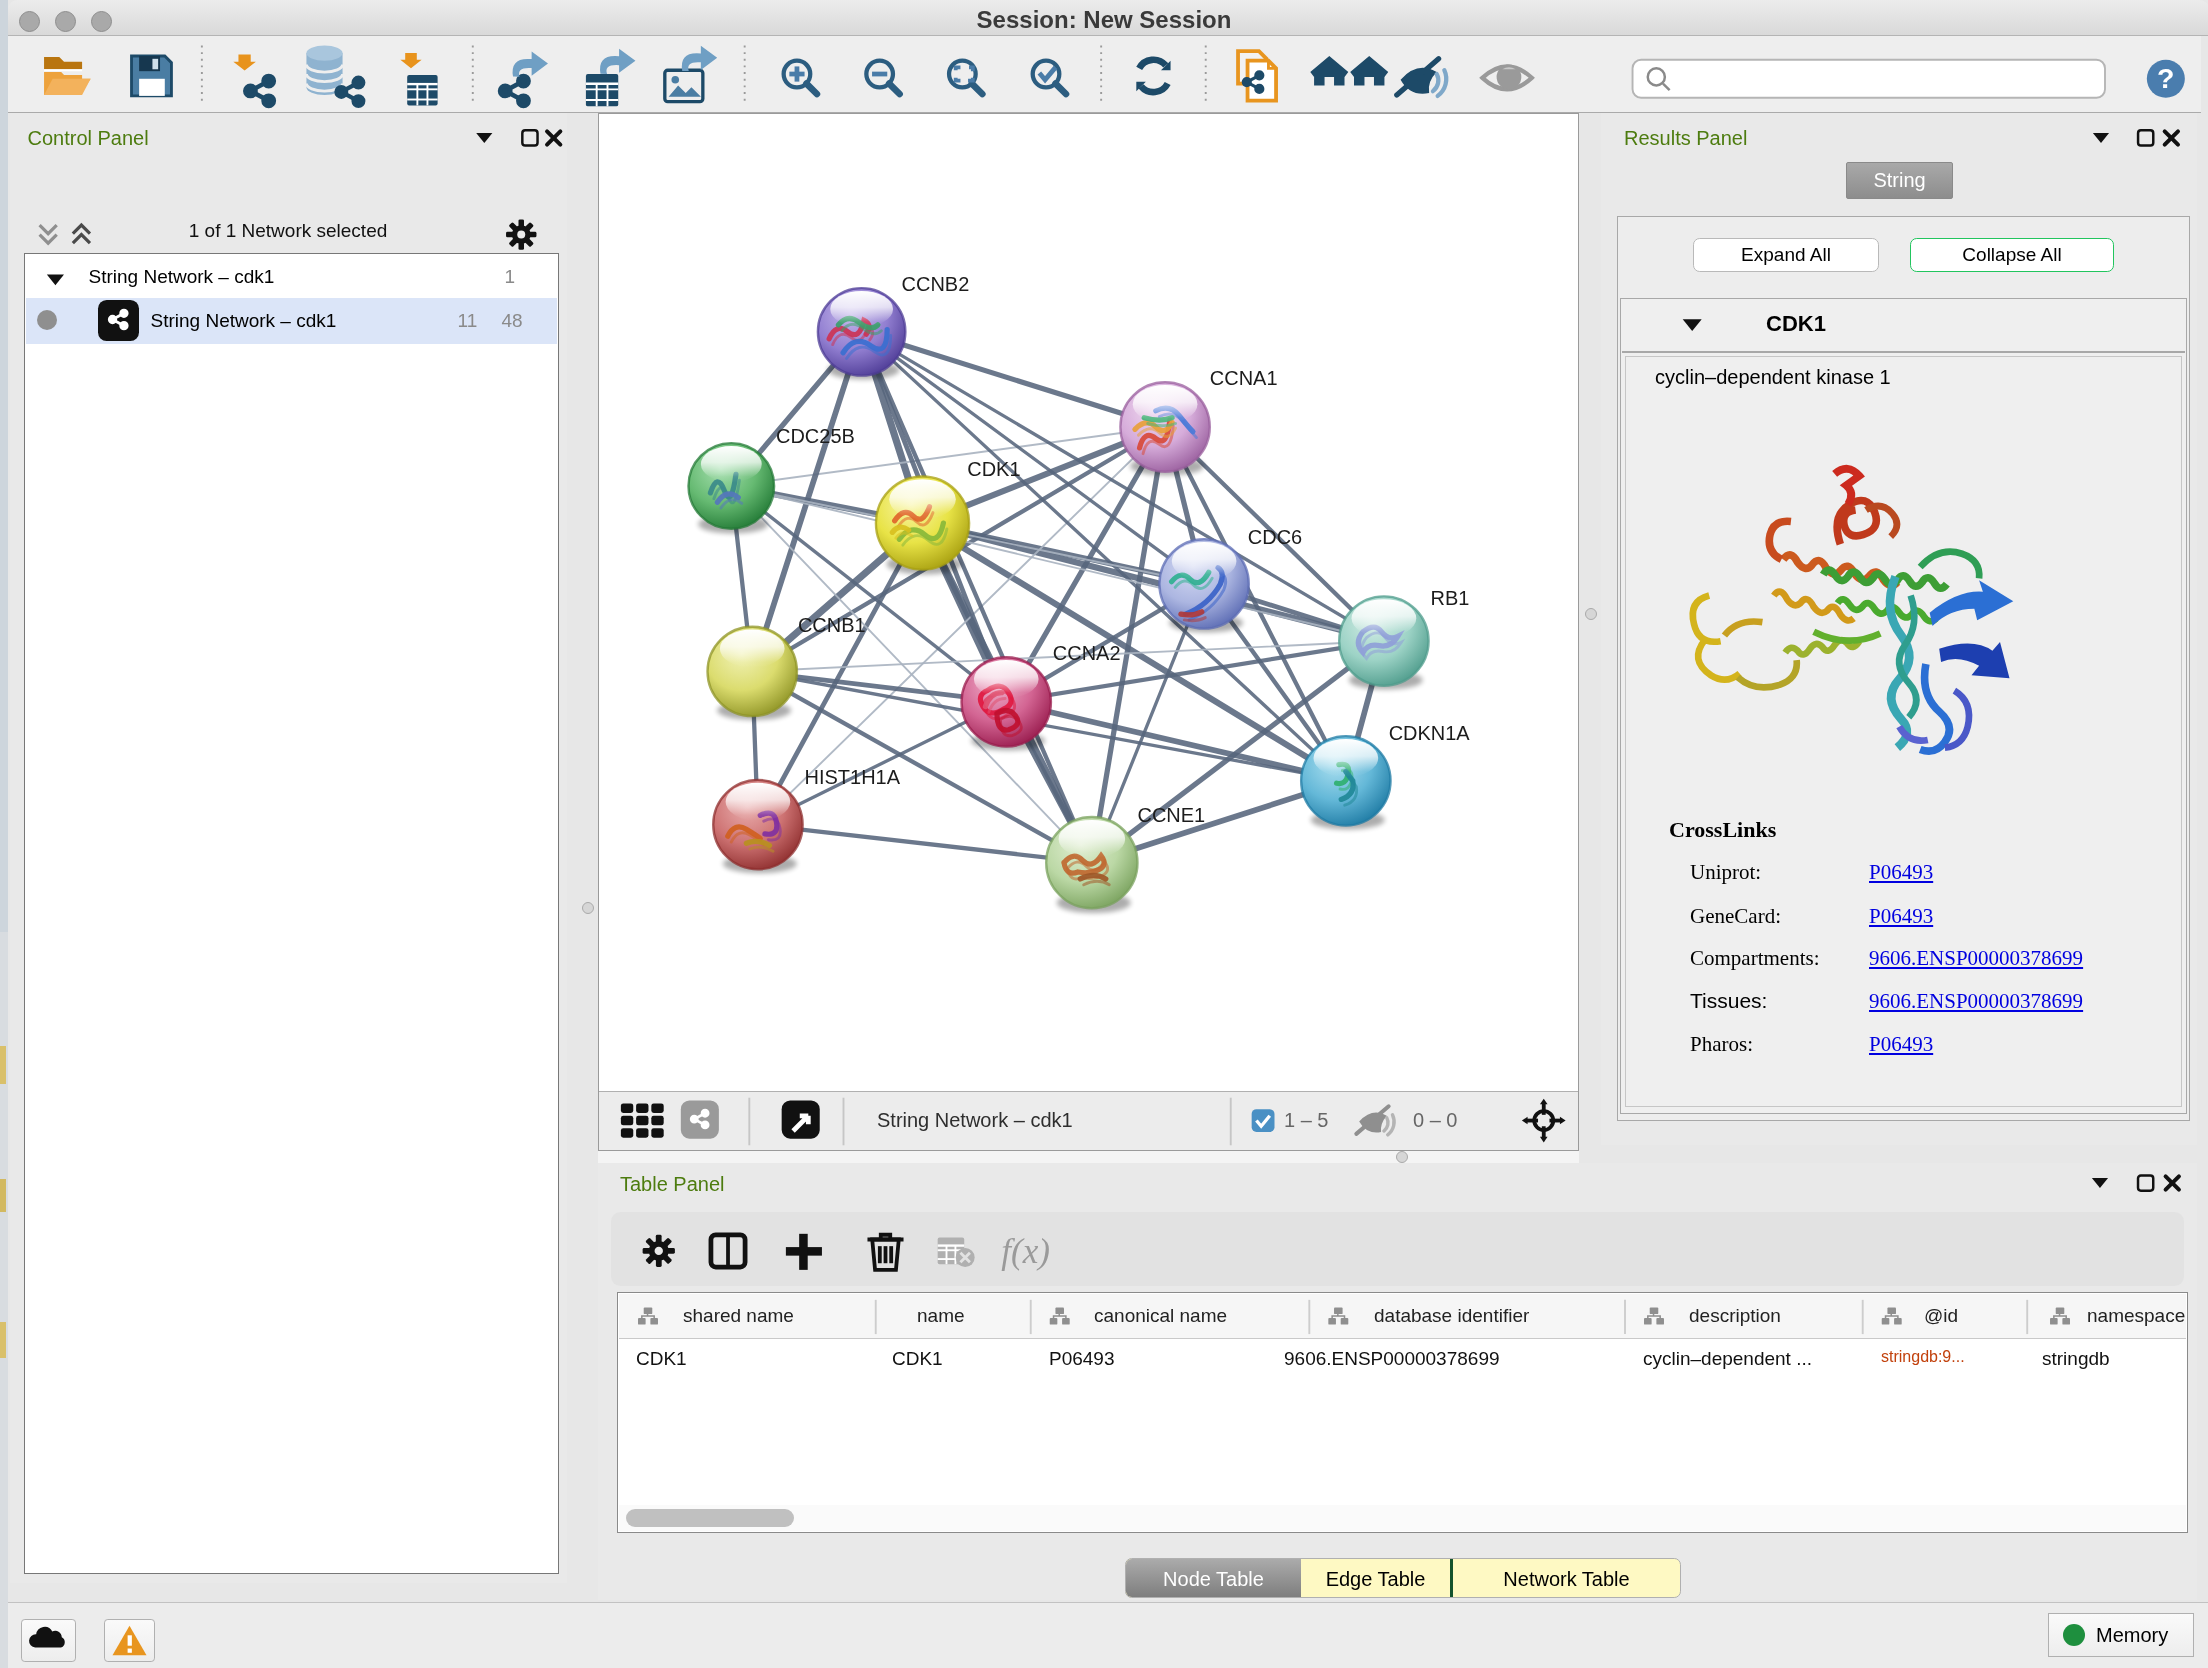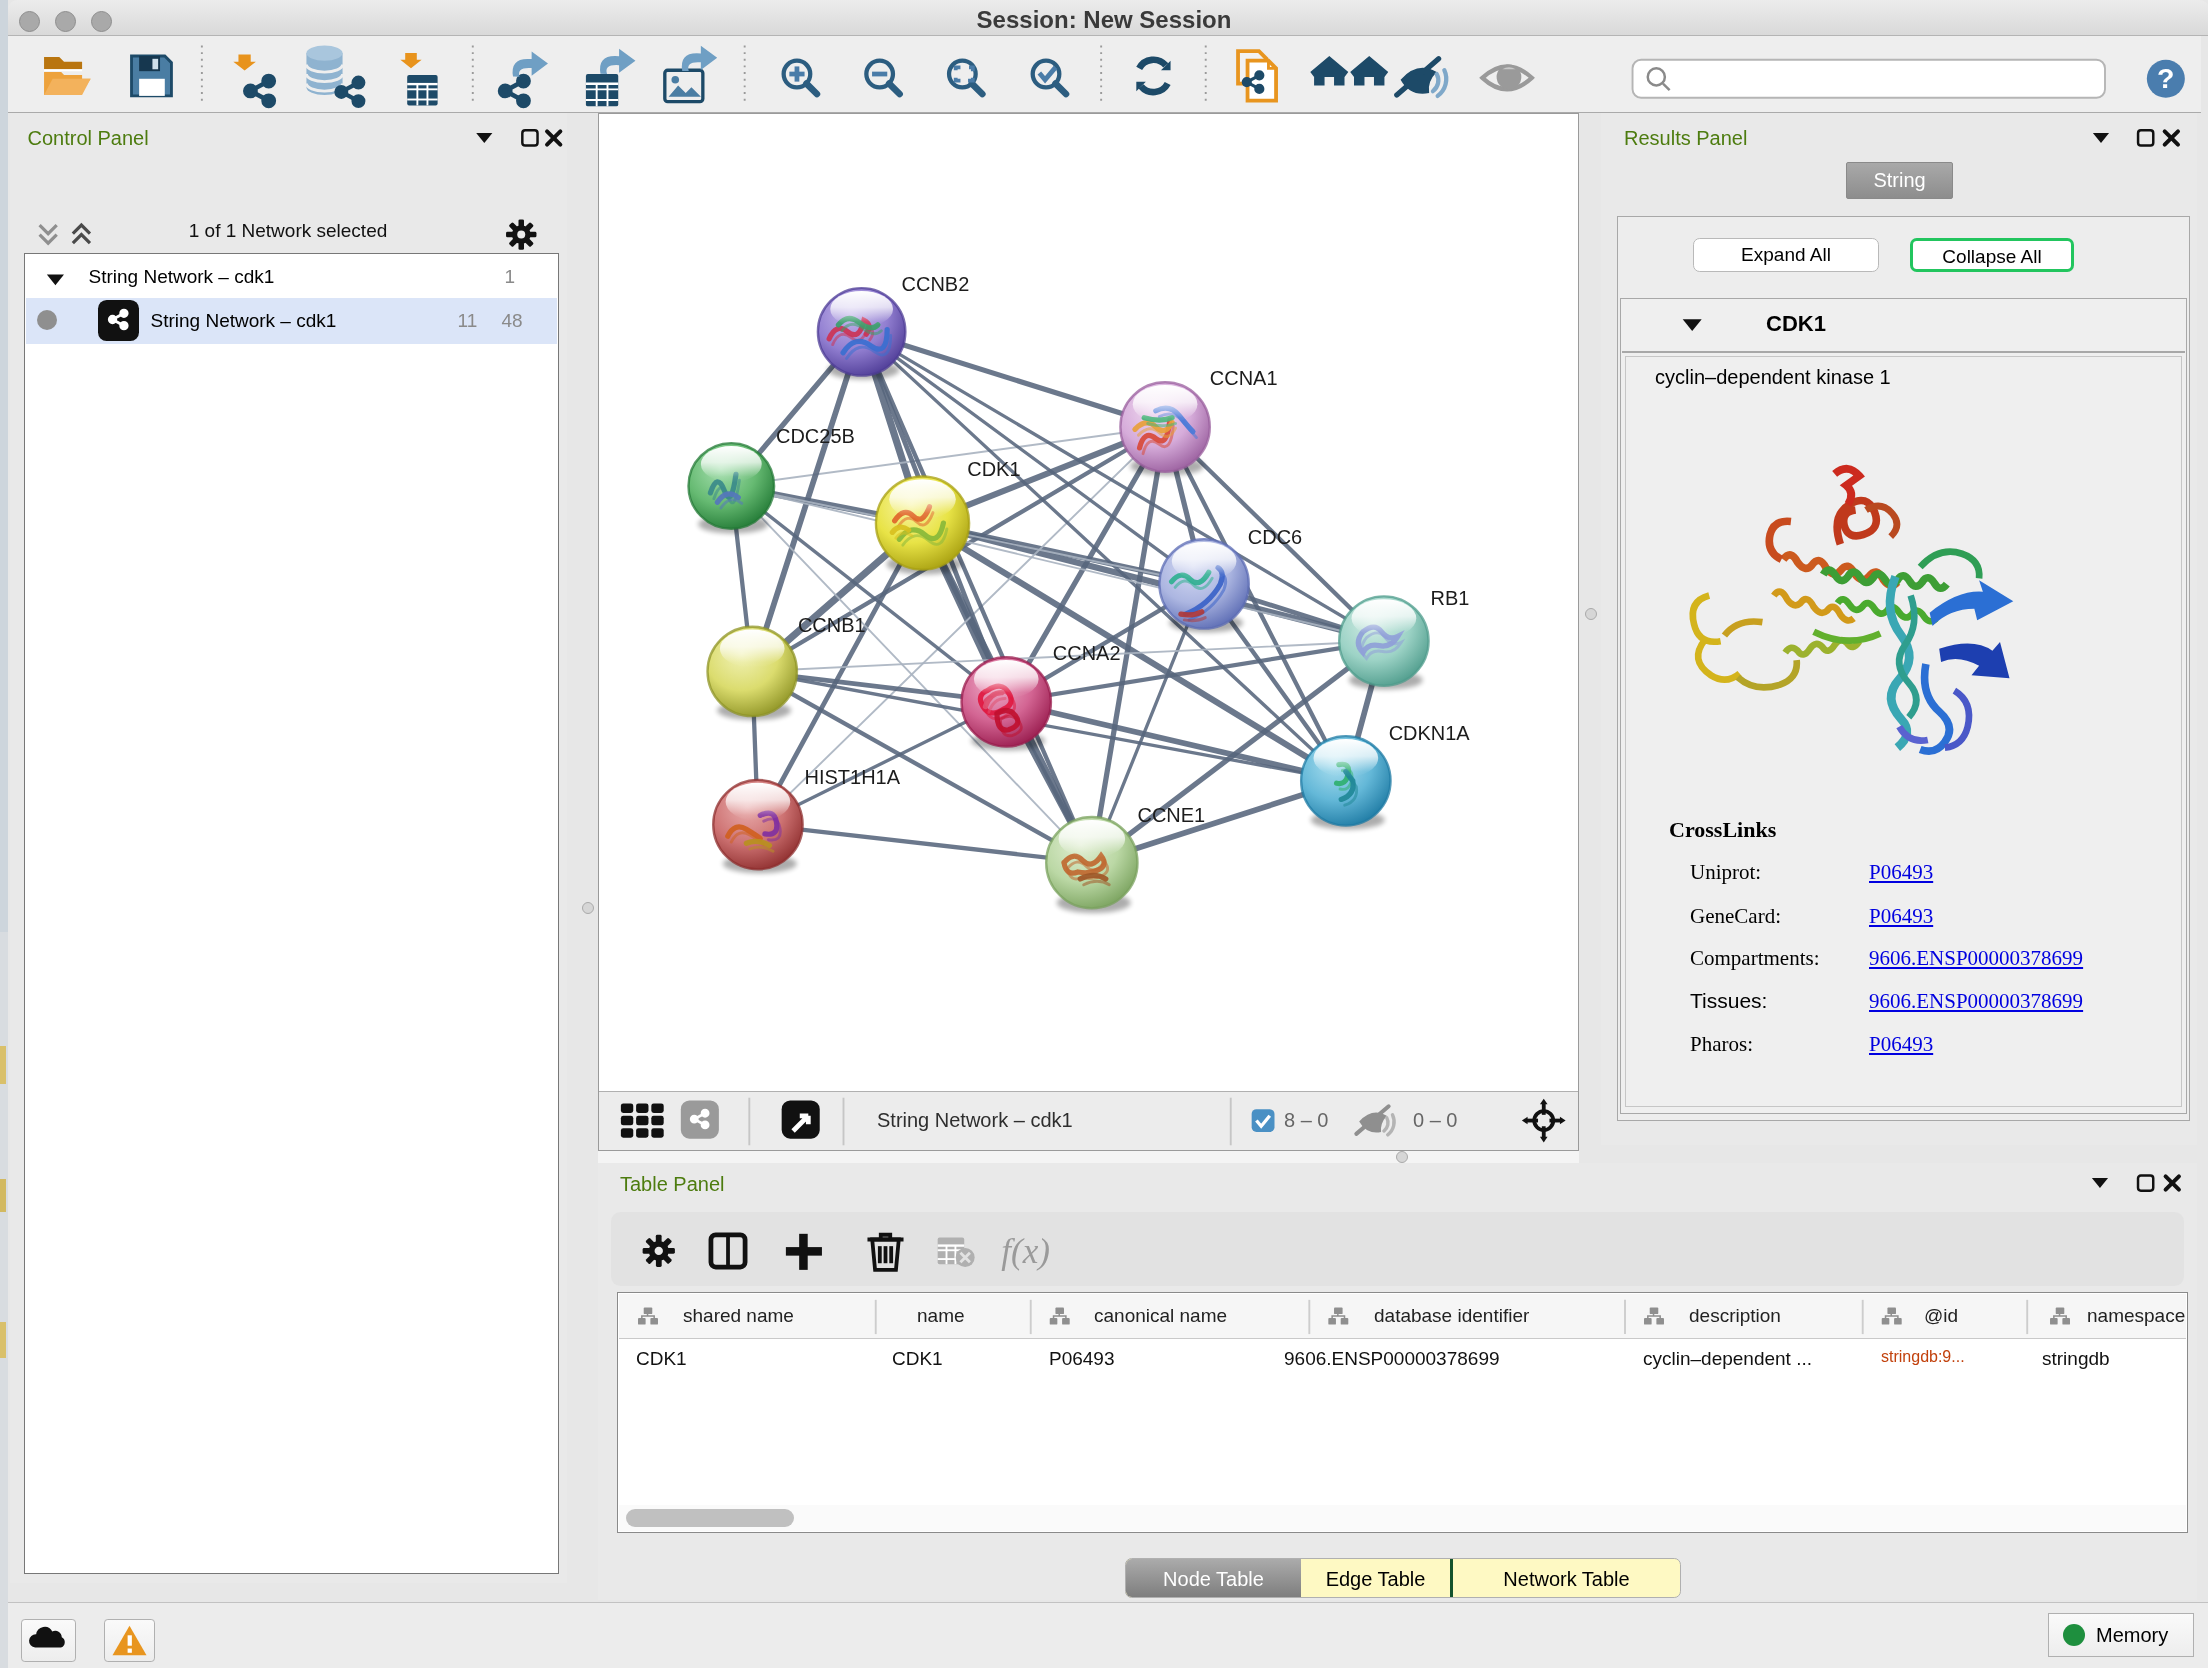--- a/index.html
+++ b/index.html
@@ -527,42 +527,42 @@
           <line x1="0" y1="6" x2="0" y2="19"></line>
           <line x1="-19" y1="0" x2="-6" y2="0"></line>
           <line x1="6" y1="0" x2="19" y2="0"></line>
           <path d="M-4,-17 h8 l-4,-6 z" stroke="none"></path>
           <path d="M-4,17 h8 l-4,6 z" stroke="none"></path>
           <path d="M-17,-4 v8 l-6,-4 z" stroke="none"></path>
           <path d="M17,-4 v8 l6,-4 z" stroke="none"></path>
         </g>
       </svg>
       <div class="abs" style="left:278px;top:17px;font-size:20px;color:#2e2e2e">String Network – cdk1</div>
-      <div class="abs" style="left:685px;top:17px;font-size:20px;color:#666">8 – 0</div>
+      <div class="abs" style="left:685px;top:17px;font-size:20px;color:#666">1 – 5</div>
       <div class="abs" style="left:814px;top:17px;font-size:20px;color:#666">0 – 0</div>
     </div>
   </div>
 <div class="abs" style="left:598px;top:1151px;width:981px;height:12.4px;background:#f4f4f4"></div>
 <div class="abs" style="left:582px;top:902px;width:12.4px;height:12.4px;border-radius:50%;background:#d6d6d6;border:1px solid #aaa"></div>
 <div class="abs" style="left:1585px;top:608px;width:12.4px;height:12.4px;border-radius:50%;background:#d6d6d6;border:1px solid #aaa"></div>
 <div class="abs" style="left:1396px;top:1151px;width:12.4px;height:12.4px;border-radius:50%;background:#d6d6d6;border:1px solid #aaa"></div>
 <div class="panel" style="left:1601px;top:113px;width:596px;height:1032px">
     <div class="abs ptitle" style="left:23px;top:14.3px">Results Panel</div>
     <svg width="596" height="48" style="position:absolute;left:0;top:0" viewBox="0 0 627 50">
       <path d="M517.5,20.73 h17 l-8.5,10.54 z" fill="#111"></path>
       <rect x="565" y="18" width="16" height="16" rx="3" fill="none" stroke="#111" stroke-width="2.6"></rect>
       <g stroke="#111" stroke-width="4.2" stroke-linecap="round">
         <line x1="593" y1="19" x2="607" y2="33"></line>
         <line x1="607" y1="19" x2="593" y2="33"></line>
       </g>
     </svg>
     <div class="abs" style="left:245px;top:49px;width:107px;height:37px;background:linear-gradient(#a9a9a9,#8d8d8d);border:1px solid #8a8a8a;border-radius:2px;color:#fff;font-size:20px;text-align:center;line-height:35px">String</div>
     <div class="abs" style="left:16px;top:103px;width:573px;height:905px;border:1.9px solid #a8a8a8;background:#ededed"></div>
     <div class="abs" style="left:92px;top:125px;width:186px;height:34px;background:#fff;border:1px solid #b9b9b9;border-radius:6.7px;font-size:19px;text-align:center;line-height:32px">Expand All</div>
-    <div class="abs" style="left:309px;top:125px;width:164px;height:34px;background:#fff;border:3px solid #22c55e;border-radius:6.7px;font-size:19px;text-align:center;line-height:32px">Collapse All</div>
+    <div class="abs" style="left:309px;top:125px;width:204px;height:34px;background:#fff;border:1px solid #22c55e;border-radius:6.7px;font-size:19px;text-align:center;line-height:32px">Collapse All</div>
     <div class="abs" style="left:19px;top:185px;width:567px;height:816px;border:1.9px solid #a8a8a8;background:#efefef"></div>
     <svg width="57" height="57" style="position:absolute;left:76px;top:195px" viewBox="0 0 60 60">
       <path d="M6.0,11.8 h20 l-10.0,12.4 z" fill="#111"></path>
     </svg>
     <div class="abs" style="left:165px;top:198px;font-size:22px;font-weight:bold">CDK1</div>
     <div class="abs" style="left:21px;top:238px;width:563px;height:1.9px;background:#a8a8a8"></div>
     <div class="abs" style="left:24px;top:243px;width:557px;height:751px;border:1px solid #c6c6c6;background:#efefef"></div>
     <div class="abs" style="left:54px;top:253px;font-size:20px">cyclin–dependent kinase 1</div>
     <svg width="352" height="306" viewBox="0 0 370 322" style="position:absolute;left:70px;top:340px">
       <path d="M178,96 q-10,-30 10,-42 q18,-11 26,8 q7,18 -12,24 q-16,5 -20,-10 q-3,-14 12,-16" fill="none" stroke="#c0391c" stroke-width="8"></path>

